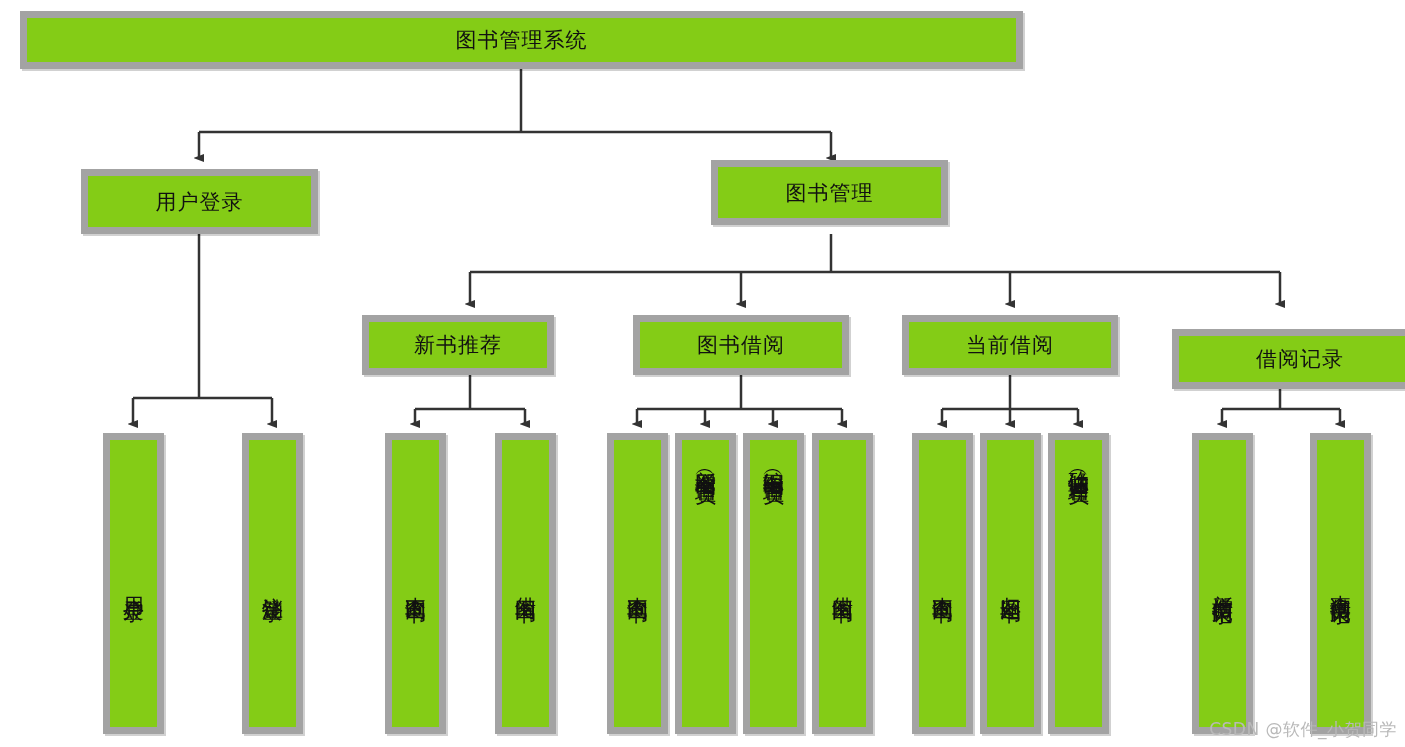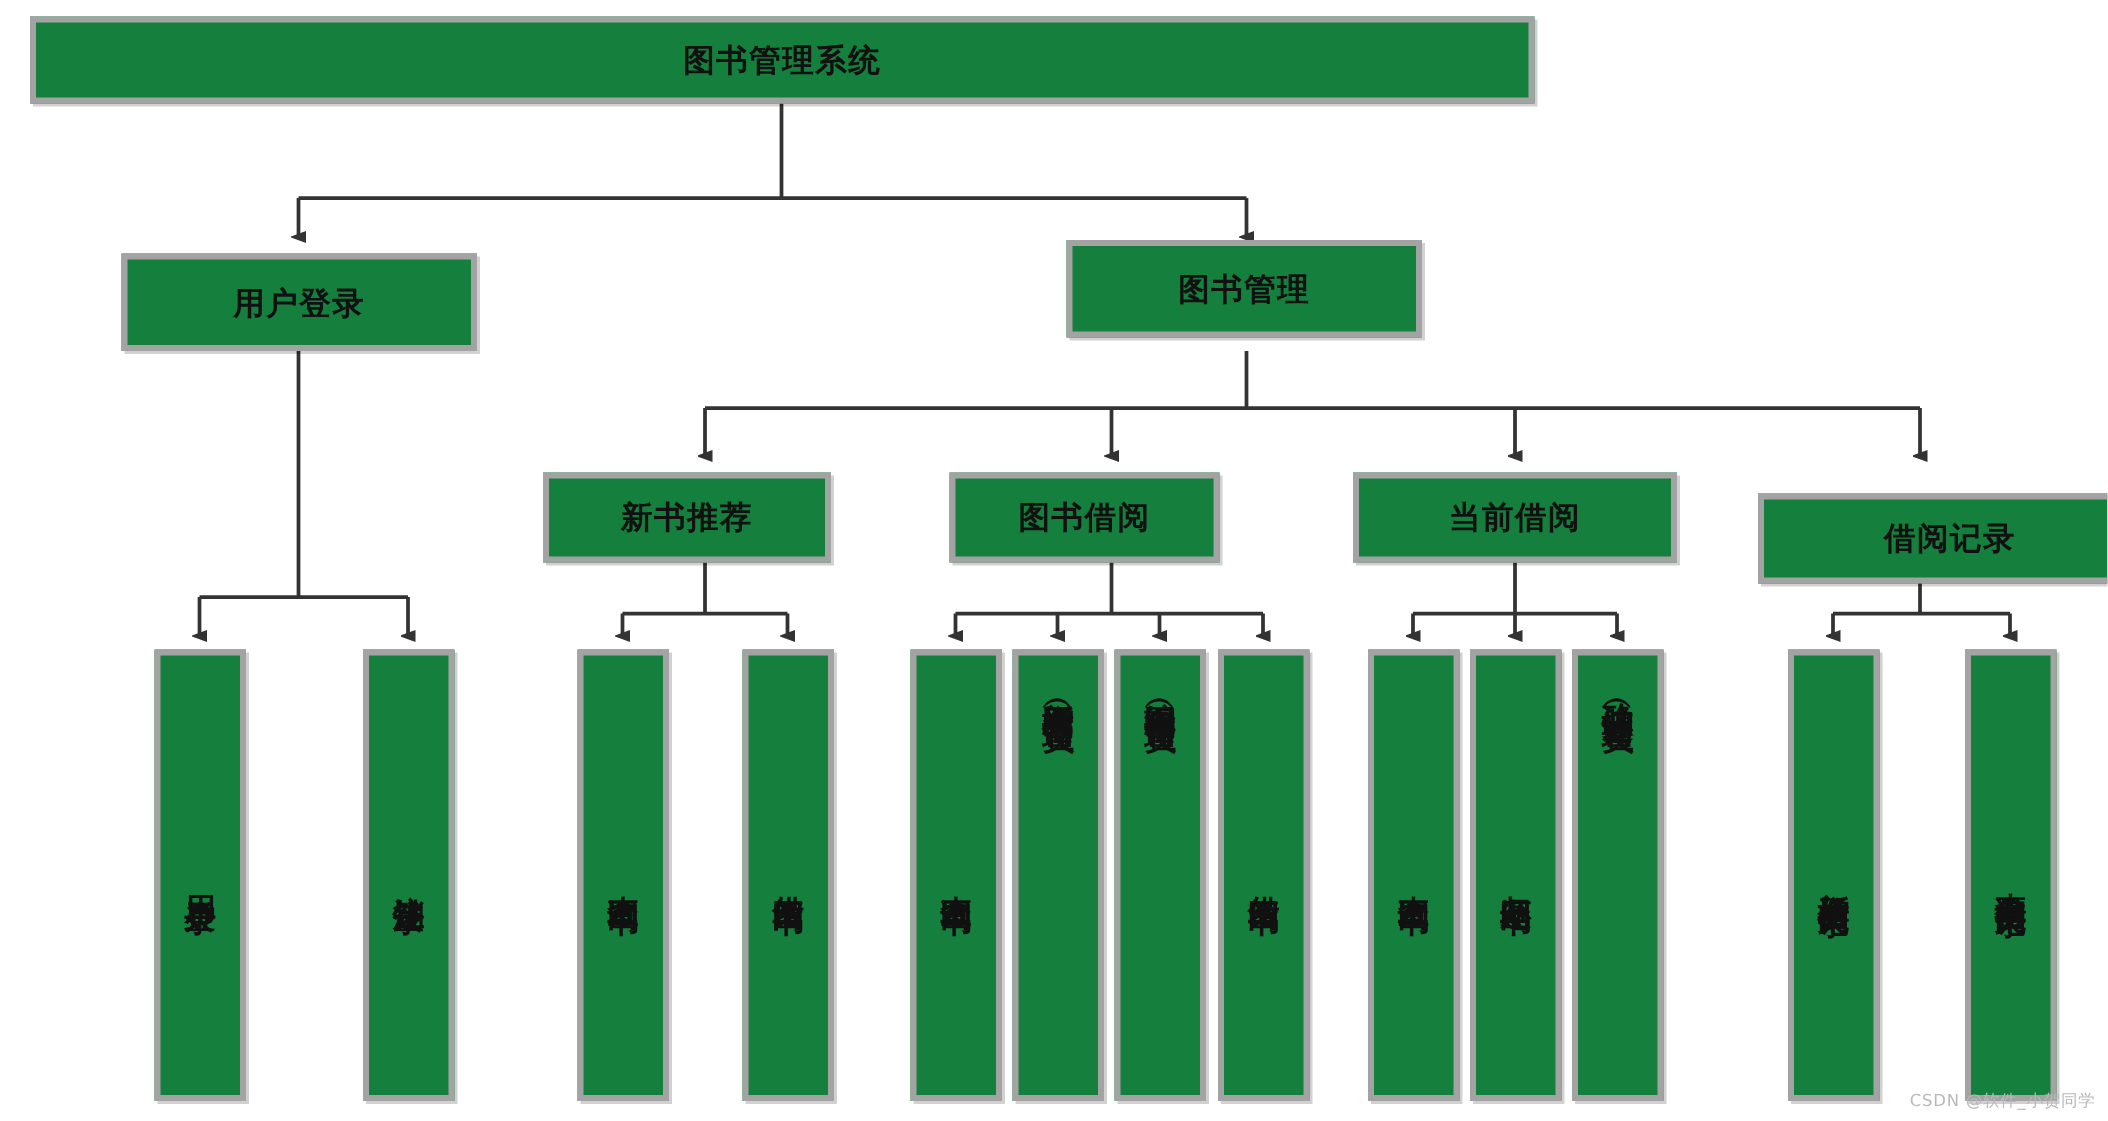--- a/index.html
+++ b/index.html
@@ -13,28 +13,27 @@
   #canvas {
     position: relative;
     width: 1405px;
     height: 747px;
     background: #ffffff;
     overflow: hidden;
   }
   .node {
     position: absolute;
     box-sizing: border-box;
-    background: #15803d;
-    border: 4px solid #a3a3a3;
+    background: #84cc16;
+    border: 7px solid #a3a3a3;
     box-shadow: 2px 2px 0 rgba(0,0,0,0.18);
     display: flex;
     align-items: center;
     justify-content: center;
     color: #111111;
-    font-weight: bold;
   }
   .node.horiz {
     font-size: 21px;
     letter-spacing: 1px;
   }
   .node.vert {
     writing-mode: vertical-rl;
     text-orientation: upright;
     font-size: 21px;
     letter-spacing: 2px;
@@ -53,21 +52,21 @@
     left: 0;
     top: 0;
     width: 1405px;
     height: 747px;
     pointer-events: none;
   }
   .watermark {
     position: absolute;
     right: 8px;
     bottom: 6px;
-    font-size: 11px;
+    font-size: 17px;
     color: #b9b9b9;
     letter-spacing: 0.5px;
     white-space: nowrap;
   }
 </style>
 </head>
 <body>
 
 <div id="canvas">
 
@@ -128,21 +127,21 @@
   <div class="node horiz" style="left:81px; top:169px; width:237px; height:65px;">
     <span>用户登录</span>
   </div>
   <div class="node horiz" style="left:711px; top:160px; width:237px; height:65px;">
     <span>图书管理</span>
   </div>
 
   <div class="node horiz" style="left:362px; top:315px; width:192px; height:60px;">
     <span>新书推荐</span>
   </div>
-  <div class="node horiz" style="left:633px; top:315px; width:180px; height:60px;align-items:center;">
+  <div class="node horiz" style="left:633px; top:315px; width:216px; height:60px;align-items:center;">
     <span>图书借阅</span>
   </div>
   <div class="node horiz" style="left:902px; top:315px; width:216px; height:60px;justify-content:center;">
     <span>当前借阅</span>
   </div>
   <div class="node horiz" style="left:1172px; top:329px; width:256px; height:60px;align-items:center;">
     <span>借阅记录</span>
   </div>
 
   <div class="node vert leaf-mid" style="left:103px; top:433px; width:61px; height:301px;">

